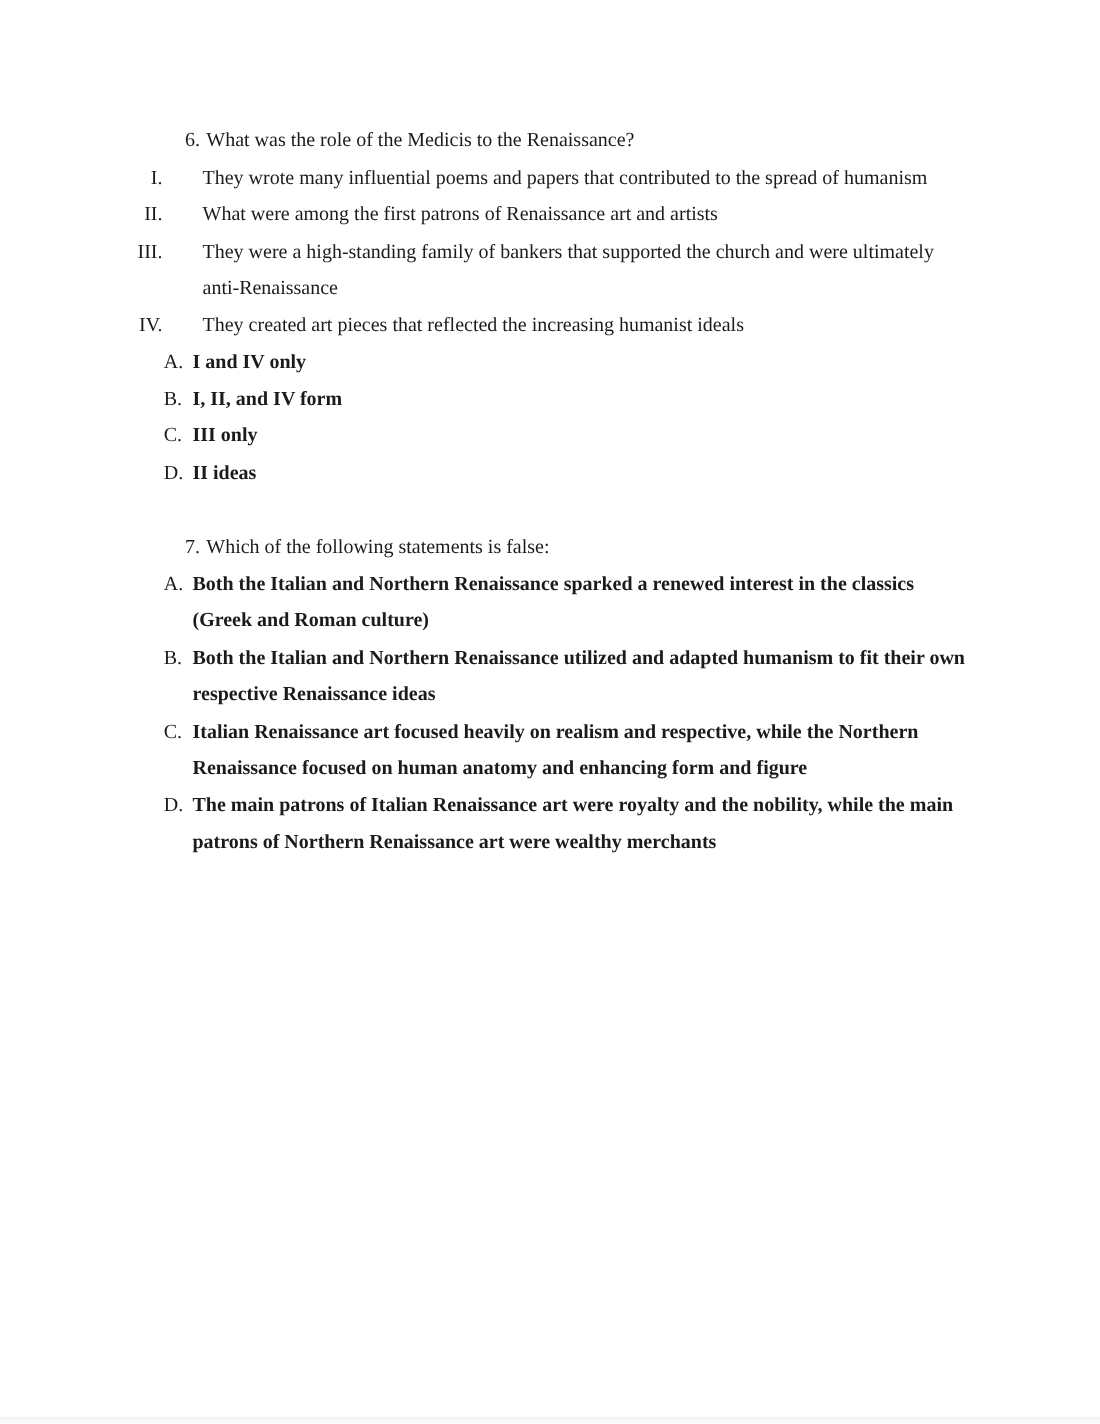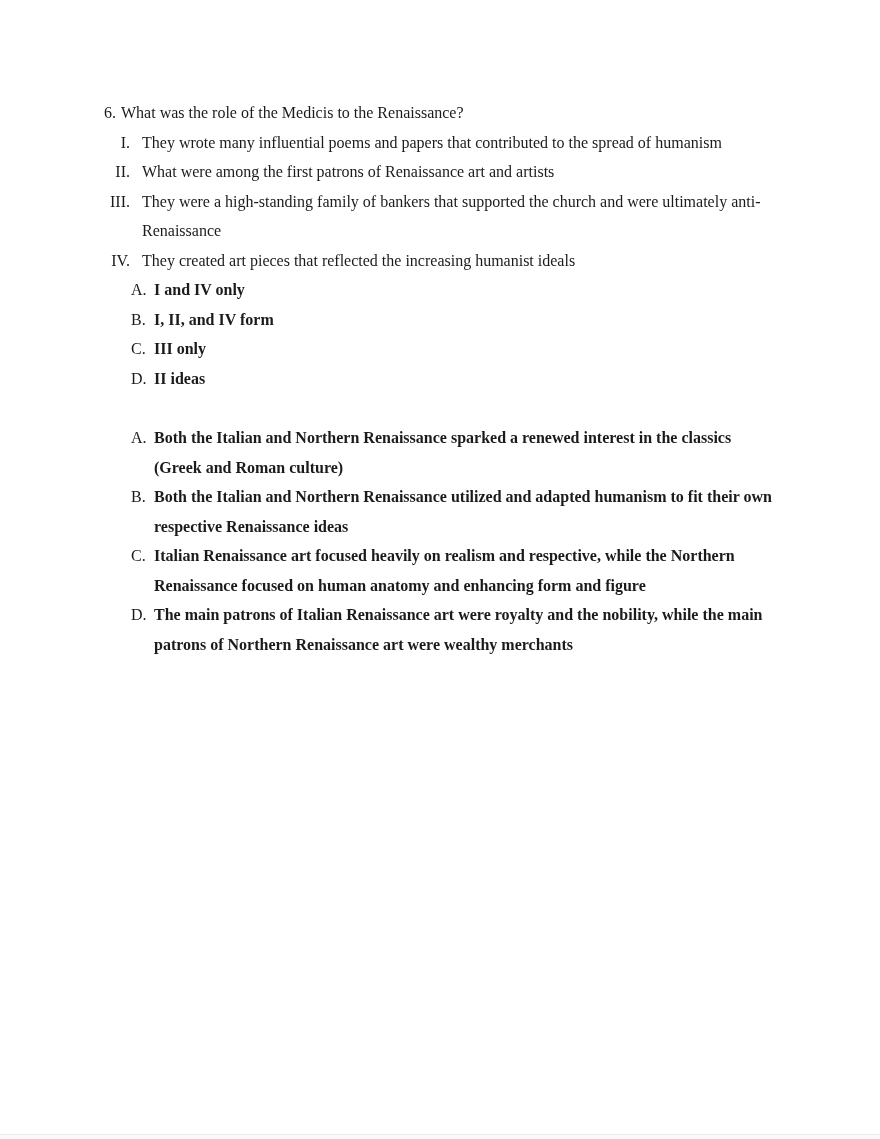--- a/index.html
+++ b/index.html
@@ -18,31 +18,31 @@
     overflow: hidden;
   }
   .doc-page {
     box-sizing: border-box;
     width: 880px;
     padding: 98px 100px 0 104px;
   }
   .question-block { margin: 0; }
   .question-block + .question-block { margin-top: 30px; }
 
-  .question-line { white-space: nowrap; }
+  .question-line { white-space: nowrap; margin-left: 44px; }
   .q-number { margin-right: 5px; }
 
   .roman-row { display: flex; align-items: flex-start; }
   .roman-marker {
     flex: none;
     width: 26px;
     text-align: right;
   }
   .roman-text {
-    margin-left: 12px;
+    margin-left: 32px;
     width: 624px;
   }
 
   .option-row { display: flex; align-items: flex-start; }
   .option-marker {
     flex: none;
     margin-left: 27px;
     width: 23px;
   }
   .option-text {
@@ -100,20 +100,23 @@
       <span class="option-marker">C.</span>
       <span class="option-text">III only</span>
     </div>
     <div class="option-row">
       <span class="option-marker">D.</span>
       <span class="option-text">II ideas</span>
     </div>
   </div>
 
   <div class="question-block">
+    <div class="question-line">
+      <span class="q-number">7.</span><span>Which of the following statements is false:</span>
+    </div>
 
     <div class="option-row">
       <span class="option-marker">A.</span>
       <span class="option-text">Both the Italian and Northern Renaissance sparked a renewed interest in the classics (Greek and Roman culture)</span>
     </div>
     <div class="option-row">
       <span class="option-marker">B.</span>
       <span class="option-text">Both the Italian and Northern Renaissance utilized and adapted humanism to fit their own respective Renaissance ideas</span>
     </div>
     <div class="option-row">

